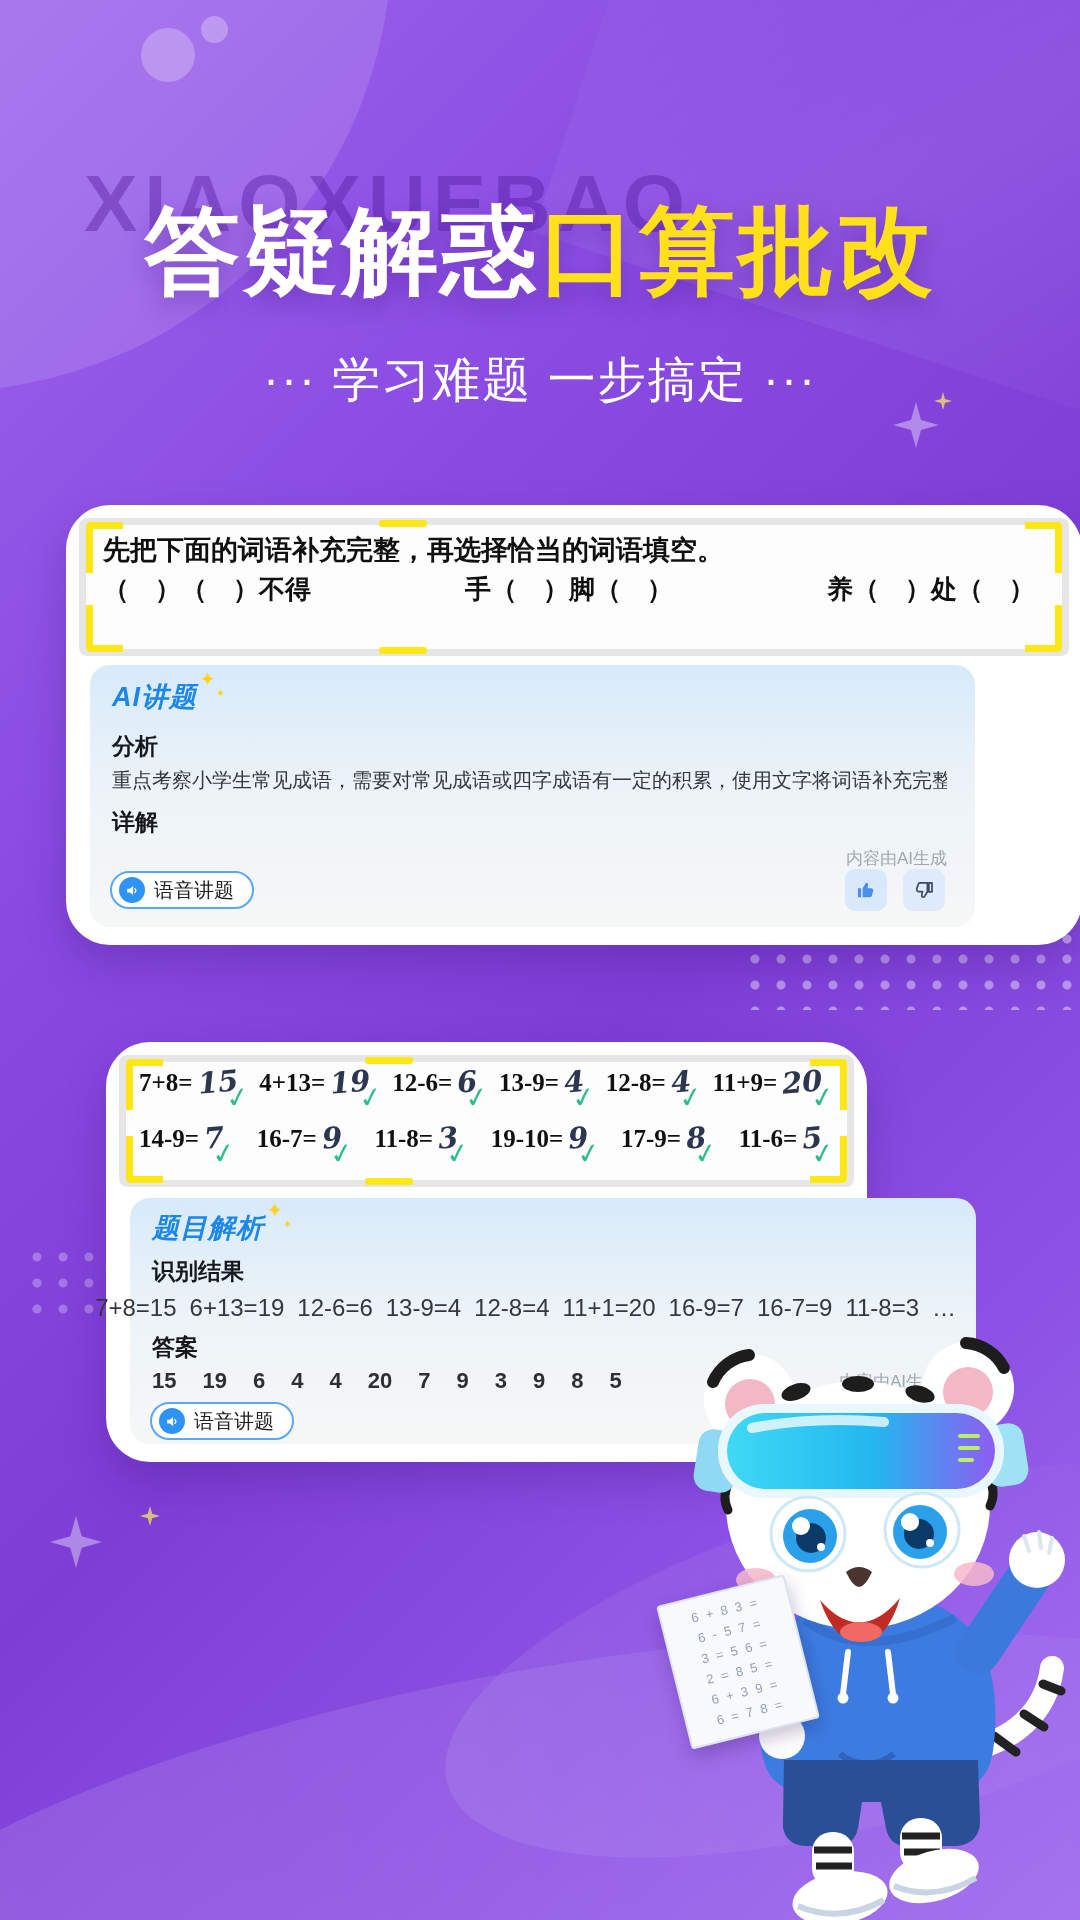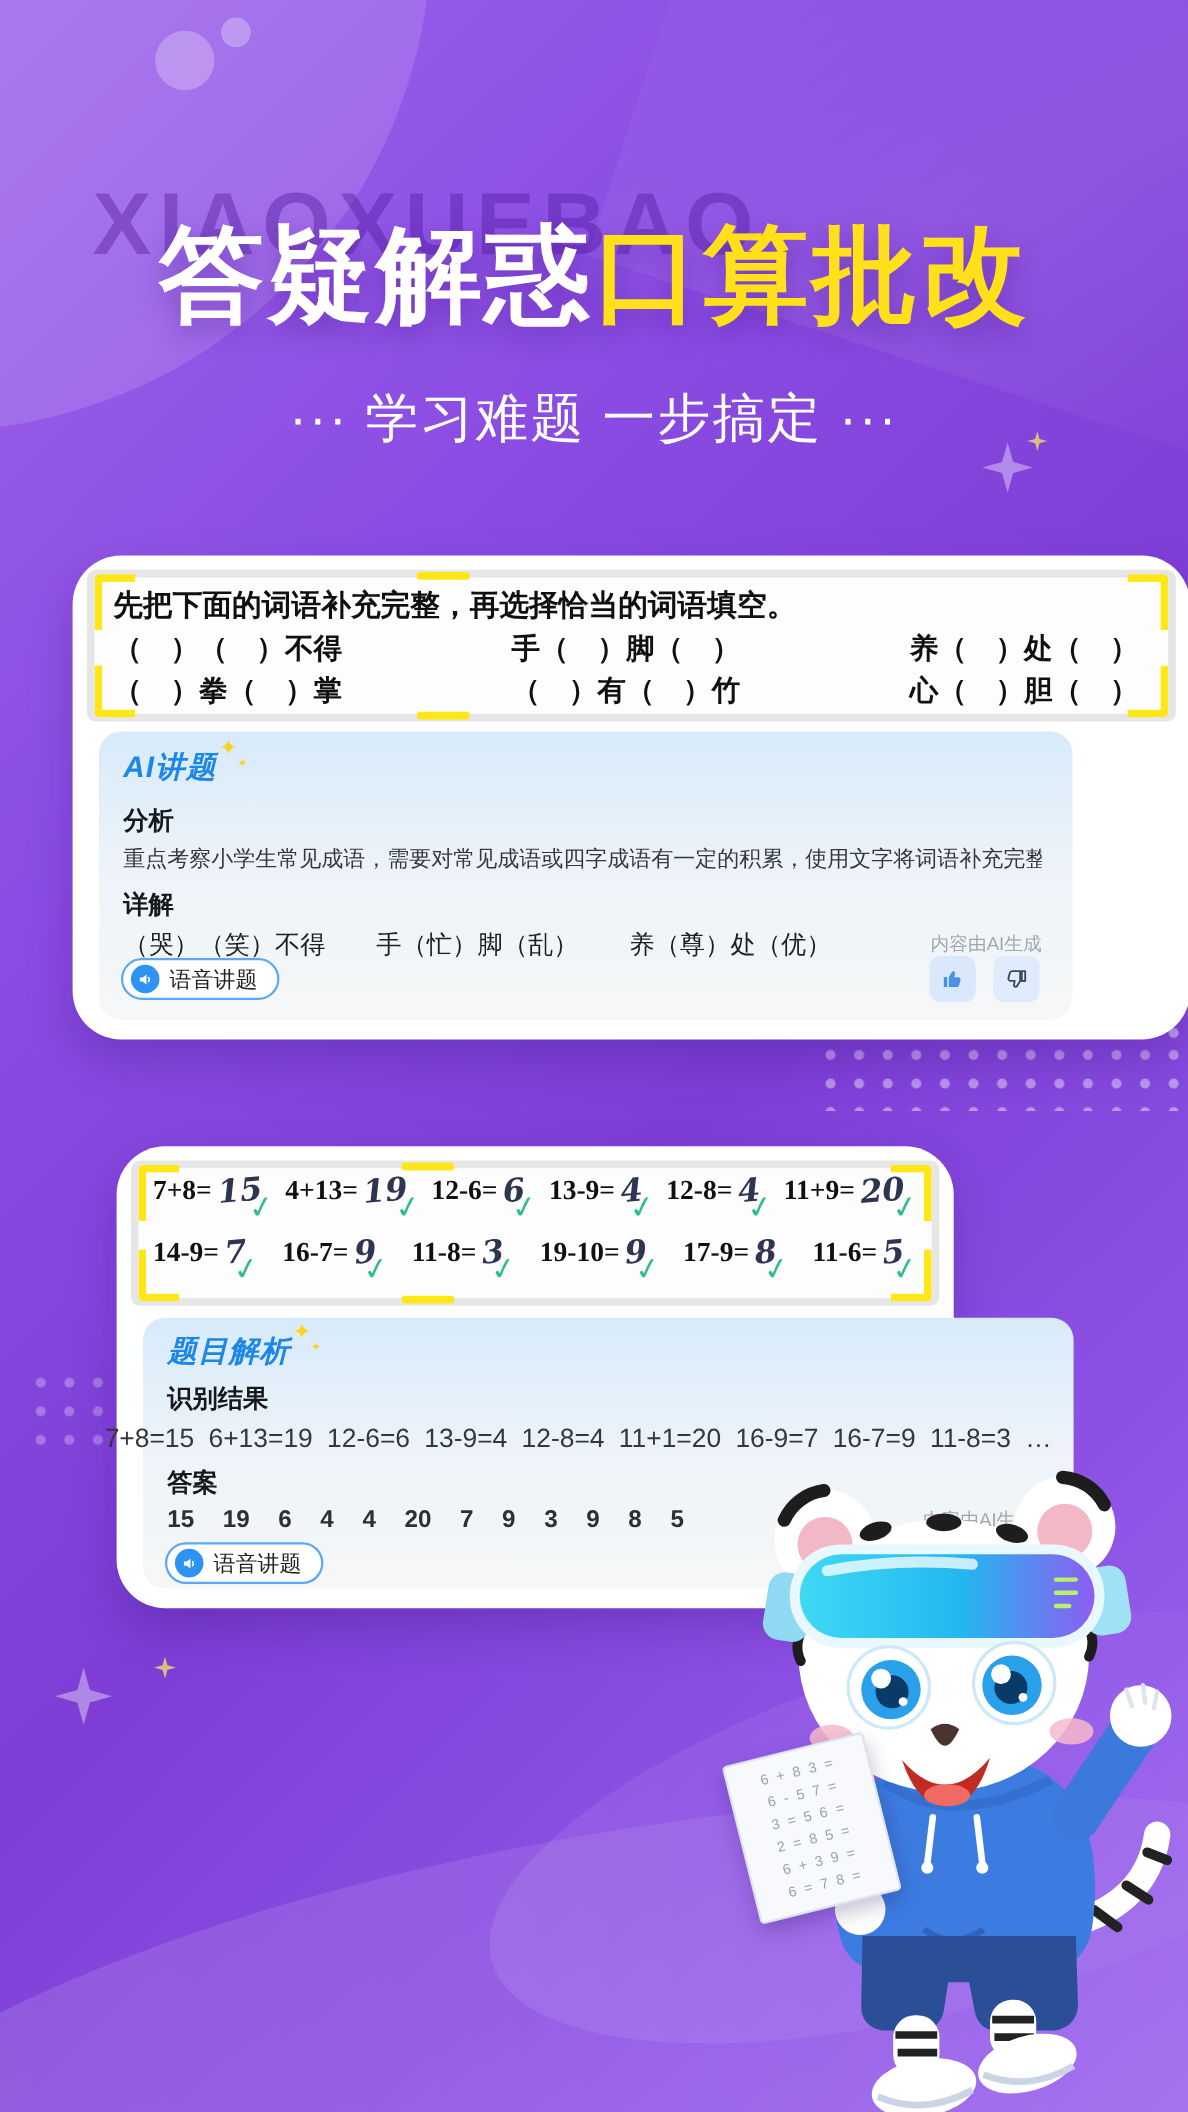--- a/index.html
+++ b/index.html
@@ -132,37 +132,31 @@
       <div class="br bl"></div>
       <div class="br brc"></div>
       <div class="tick top" style="left:300px;"></div>
       <div class="tick bottom" style="left:300px;"></div>
       <div class="q-title">先把下面的词语补充完整，再选择恰当的词语填空。</div>
       <div class="q-row r1">
         <span>（　）（　）不得</span>
         <span>手（　）脚（　）</span>
         <span>养（　）处（　）</span>
       </div>
-      <div class="q-row r2">
-        <span>（　）拳（　）掌</span>
-        <span>（　）有（　）竹</span>
-        <span>心（　）胆（　）</span>
-      </div>
     </div>
 
     <div class="panel panel1">
       <div class="logo" style="top:14px;">
         <span>AI讲题</span>
         <span class="sp1">✦</span>
         <span class="sp2">✦</span>
       </div>
       <div class="lab" style="top:66px;">分析</div>
       <div class="txt" style="top:102px;">重点考察小学生常见成语，需要对常见成语或四字成语有一定的积累，使用文字将词语补充完整</div>
       <div class="lab" style="top:142px;">详解</div>
-      <div class="txt" style="top:178px;font-size:23px;color:#1c1e22;">（哭）（笑）不得　　手（忙）脚（乱）　　养（尊）处（优）</div>
       <div class="note" style="top:182px;right:28px;">内容由AI生成</div>
       <div class="voice" style="top:206px;">
         <span class="spk">
           <svg width="15" height="15" viewBox="0 0 24 24">
               <path fill="#fff" d="M3.5 9v6h4.2l5.3 4.2V4.8L7.7 9z"></path>
               <path d="M16 9c1.4 1.7 1.4 4.3 0 6" stroke="#fff" stroke-width="2.2" fill="none" stroke-linecap="round"></path>
             </svg>
         </span>
         <span class="vl">语音讲题</span>
       </div>

